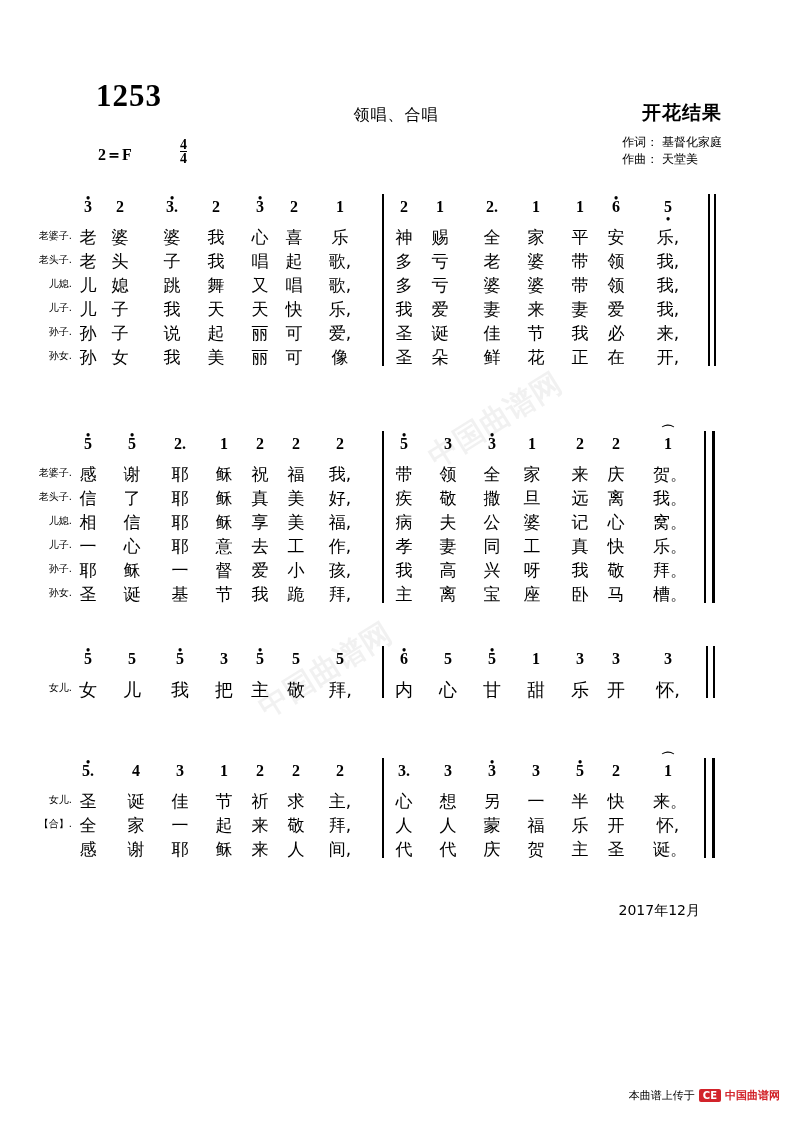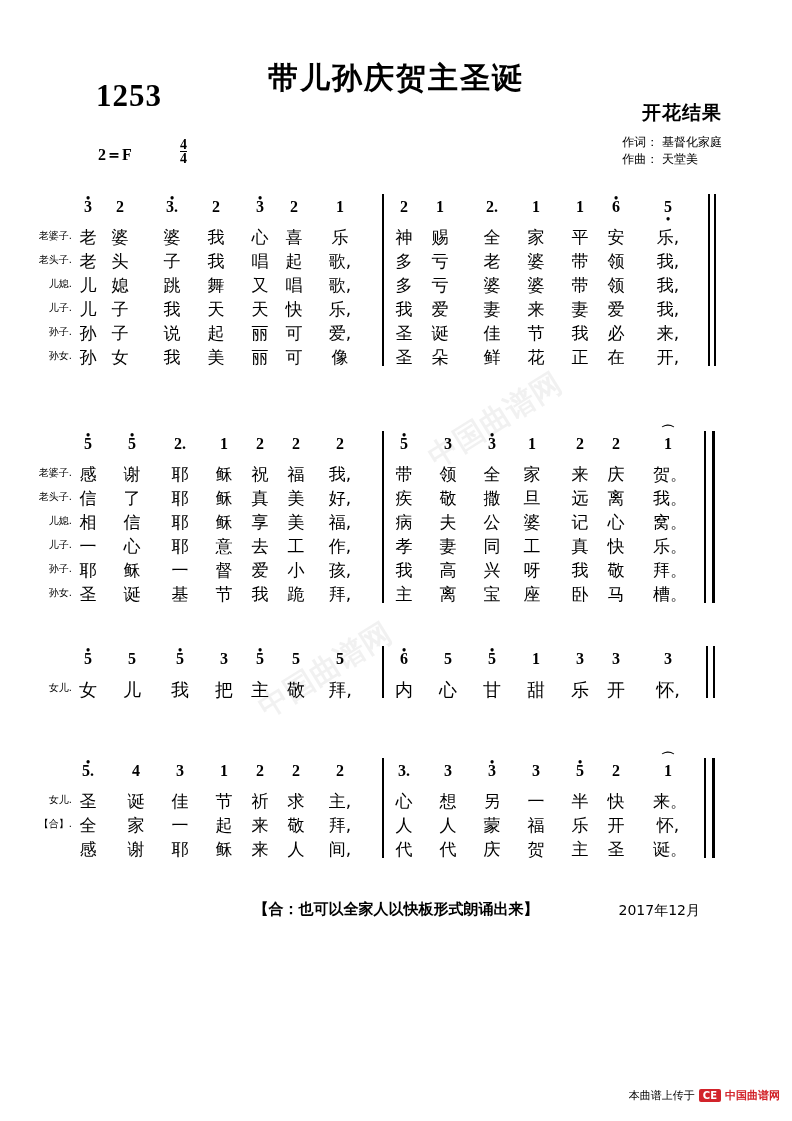--- a/index.html
+++ b/index.html
@@ -224,21 +224,21 @@
 </style>
 </head>
 <body>
 
 <div class="sheet">
 
   <div class="watermark" style="left:420px; top:400px;">中国曲谱网</div>
   <div class="watermark" style="left:250px; top:650px;">中国曲谱网</div>
 
   <div class="song-number">1253</div>
-  <div class="title">带儿孙庆贺主圣诞</div>
+  <div class="subtitle">领唱、合唱</div>
   <div class="group-name">开花结果</div>
   <div class="credits">
     <div>作词： 基督化家庭</div>
     <div>作曲： 天堂美</div>
   </div>
   <div class="keysig">2＝F</div>
   <div class="timesig">
     <span class="num">4</span>
     <span class="den">4</span>
   </div>
@@ -595,21 +595,20 @@
           <div class="lyric-char" style="left: 448px;">代</div>
           <div class="lyric-char" style="left: 492px;">庆</div>
           <div class="lyric-char" style="left: 536px;">贺</div>
           <div class="lyric-char" style="left: 580px;">主</div>
           <div class="lyric-char" style="left: 616px;">圣</div>
           <div class="lyric-char" style="left: 668px;">诞。</div>
         </div>
       </div>
     </div>
 
-  <div class="footer-note" style="top:900px;">【合：也可以全家人以快板形式朗诵出来】</div>
   <div class="footer-date" style="top:902px;">2017年12月</div>
 
   <div class="credit-bar">
     <span>本曲谱上传于</span>
     <span class="logo">CE</span>
     <span class="site">中国曲谱网</span>
   </div>
 
 </div>
 

